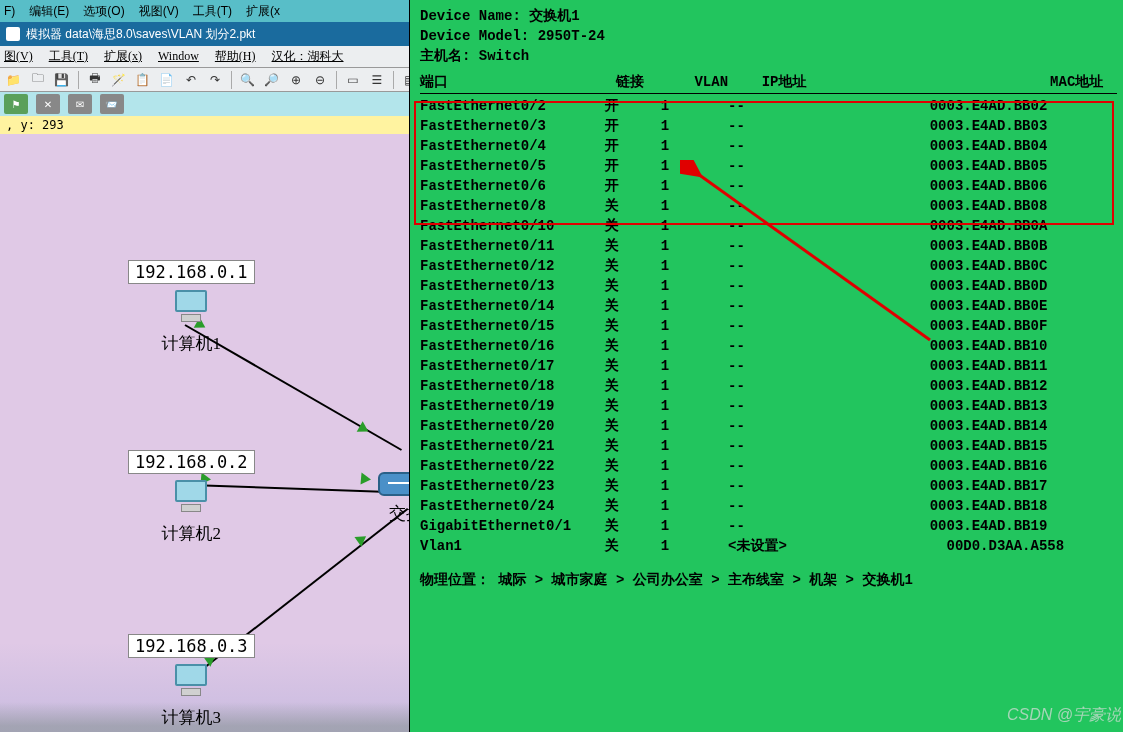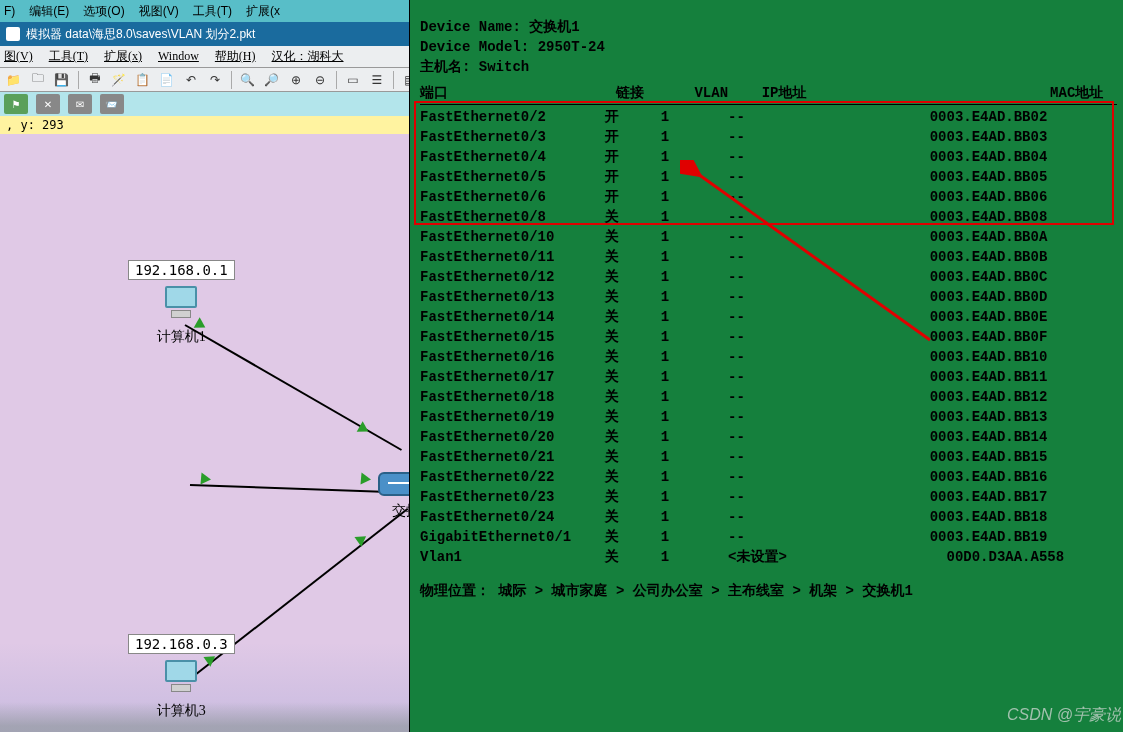--- a/index.html
+++ b/index.html
@@ -13,32 +13,32 @@
   .toolbar { background:#eceef0; height:24px; border-bottom:1px solid #999; display:flex; align-items:center; padding:0 4px; gap:4px; }
   .tb-btn { width:20px; height:20px; display:flex; align-items:center; justify-content:center; color:#333; }
   .tb-sep { width:1px; height:18px; background:#aaa; margin:0 2px;}
   .toolbar2 { background:#b3e5eb; height:24px; display:flex; align-items:center; padding:0 4px; gap:8px; }
   .tool2-btn { width:24px; height:20px; background:#888; border-radius:2px; display:flex; align-items:center; justify-content:center; color:#fff; font-size:10px;}
   .statusbar { background:#fff3a0; height:18px; display:flex; align-items:center; padding:0 6px; font-family:monospace; font-size:12px; }
   .canvas { position:absolute; left:0; top:134px; width:1123px; height:598px;
     background: linear-gradient(180deg,#e0c9e6 0%, #e0c9e6 85%, #c8bbe0 100%);
   }
   .grass { position:absolute; bottom:0; left:0; right:0; height:30px; background:linear-gradient(180deg,transparent,#4a6b4a 80%); opacity:.3;}
-  .device { position:absolute; text-align:center; font-family:"SimSun"; font-size:14px; }
+  .device { position:absolute; text-align:center; font-family:"SimSun"; font-size:17px; }
   .device .ip { background:#fff; border:1px solid #888; padding:1px 6px; margin-bottom:4px; display:inline-block; font-family:monospace; }
   .device .lbl { margin-top:6px; }
   .pc-icon { width:40px; height:36px; margin:2px auto; position:relative; }
   .pc-icon .mon { width:32px; height:22px; background:#a0d8e8; border:2px solid #4a90a8; border-radius:2px; margin:0 auto;}
   .pc-icon .base { width:20px; height:8px; background:#d0d0d0; border:1px solid #888; margin:2px auto 0;}
   .switch-icon { width:56px; height:24px; background:#4a90c8; border:2px solid #2a6088; border-radius:6px; margin:2px auto; position:relative;}
   .switch-icon::before { content:""; position:absolute; left:8px; top:8px; right:8px; height:2px; background:#fff;}
   .link { position:absolute; background:#000; height:2px; transform-origin:left center; }
   .tri { position:absolute; width:0; height:0; border-left:6px solid transparent; border-right:6px solid transparent; border-bottom:10px solid #2a9d2a; }
   
-  .panel { position:absolute; left:409px; top:0; width:714px; height:732px; background:#15803d; border-left:1px solid #000; font-family:"Courier New","SimSun",monospace; font-size:14px; font-weight:bold; line-height:20px; padding:17px 6px 6px 10px; }
+  .panel { position:absolute; left:409px; top:0; width:714px; height:732px; background:#22c55e; border-left:1px solid #000; font-family:"Courier New","SimSun",monospace; font-size:14px; font-weight:bold; line-height:20px; padding:6px 6px 6px 10px; }
   .panel .hdr-row { white-space:pre; }
   .port-table { margin-top:6px; }
   .port-head { white-space:pre; border-bottom:1px solid #000; padding-bottom:1px; margin-bottom:2px;}
   .port-row { white-space:pre; }
   .redbox { position:absolute; border:2px solid #e00000; pointer-events:none; }
   .arrow-svg { position:absolute; pointer-events:none; }
   .watermark { position:absolute; right:2px; bottom:6px; color:#ddd; font-size:16px; font-style:italic; opacity:.7;}
 </style>
 </head>
 <body>
@@ -119,20 +119,28 @@
 
   <div class="device" style="left:128px; top:126px;">
     <div class="ip">192.168.0.1</div>
     <div class="pc-icon">
         <div class="mon"></div>
         <div class="base"></div>
       </div>
     <div class="lbl">计算机1</div>
   </div>
 
+  <div class="device" style="left:128px; top:316px;">
+    <div class="ip">192.168.0.2</div>
+    <div class="pc-icon">
+        <div class="mon"></div>
+        <div class="base"></div>
+      </div>
+    <div class="lbl">计算机2</div>
+  </div>
 
   <div class="device" style="left:128px; top:500px;">
     <div class="ip">192.168.0.3</div>
     <div class="pc-icon">
         <div class="mon"></div>
         <div class="base"></div>
       </div>
     <div class="lbl">计算机3</div>
   </div>
 

